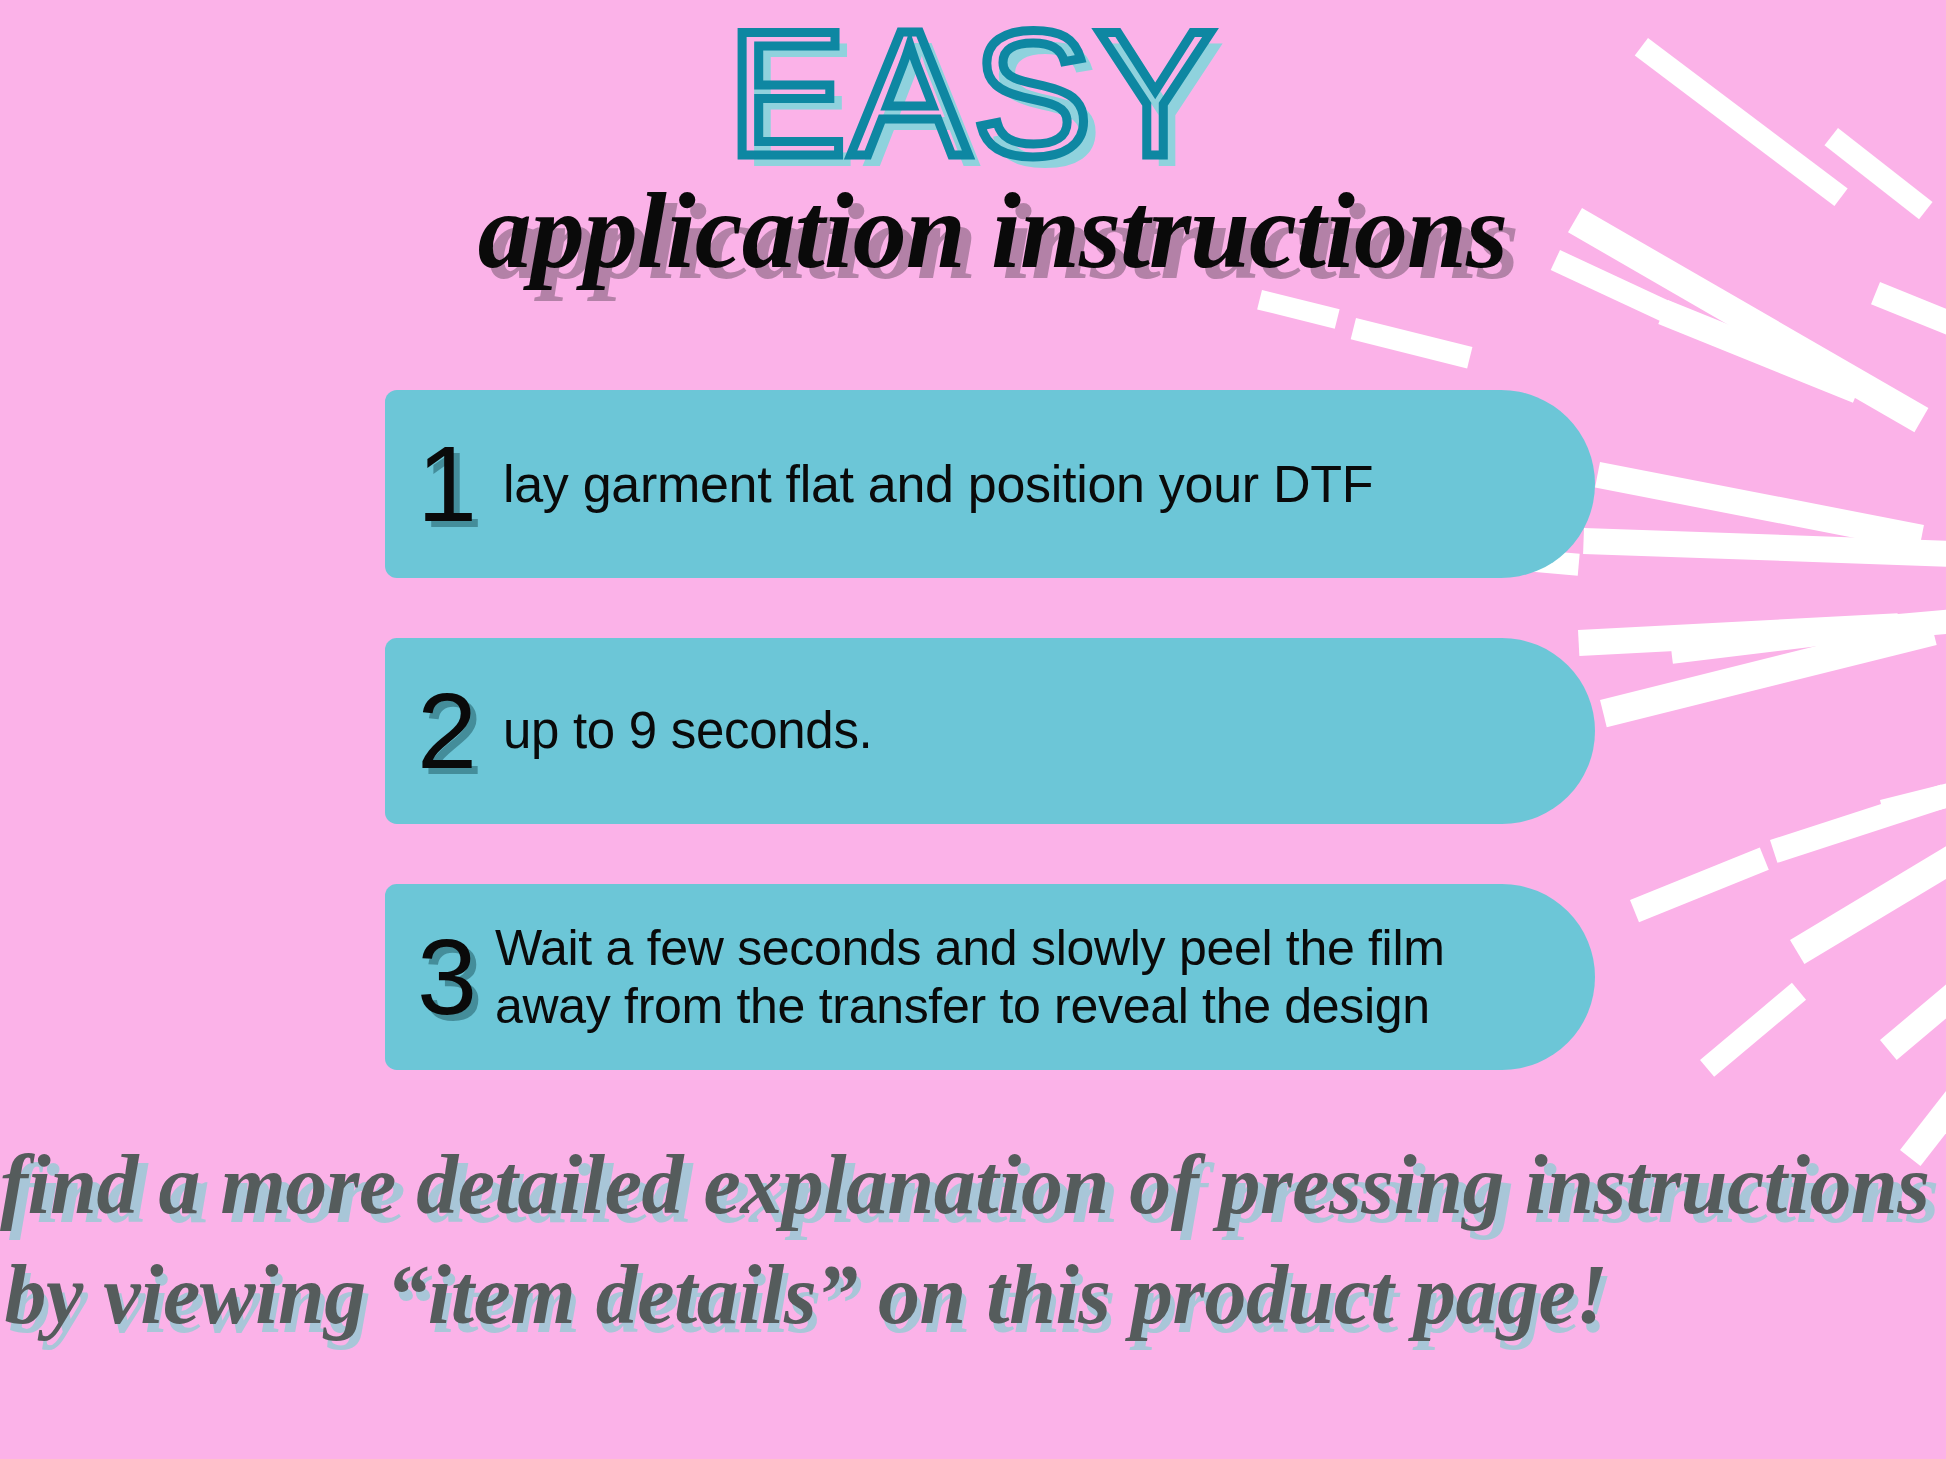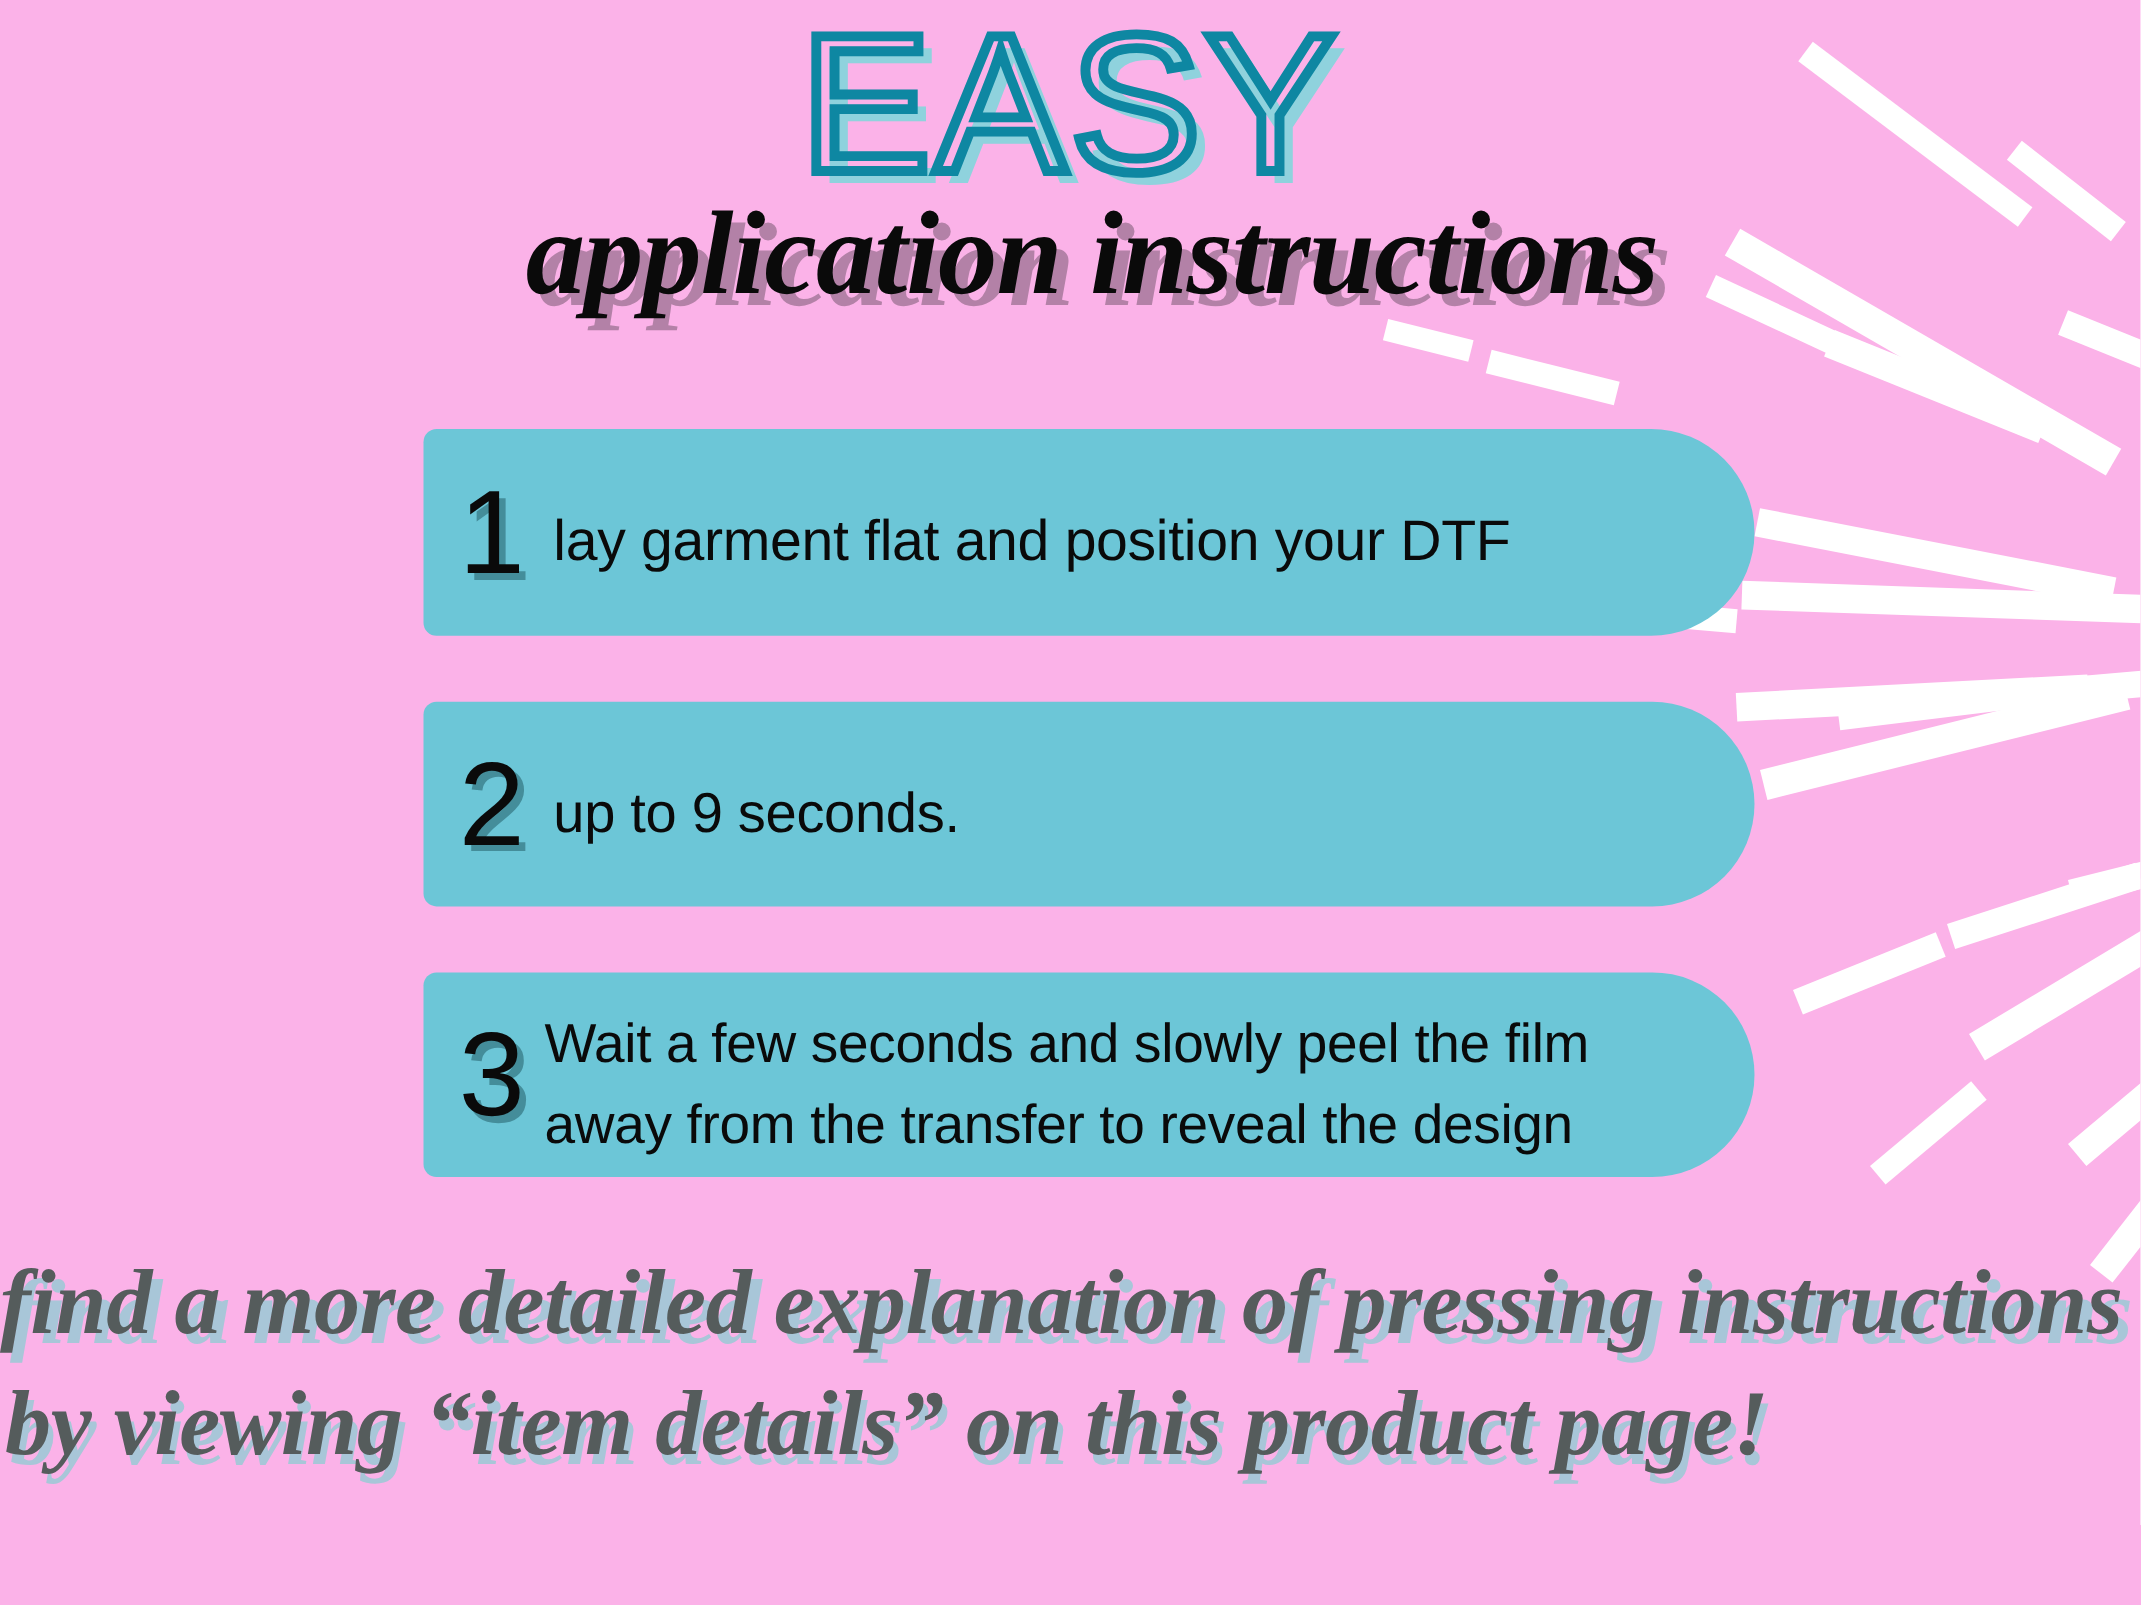--- a/index.html
+++ b/index.html
@@ -125,21 +125,21 @@
   }
   .step-text {
     flex: 1 1 auto;
     font-family: "Liberation Sans", sans-serif;
     font-size: 51px;
     line-height: 58px;
     font-weight: 400;
     color: #0a0a0a;
     letter-spacing: -0.3px;
   }
-  .step-text .line { display: block; white-space: nowrap; margin-top: 16px; }
+  .step-text .line { display: block; white-space: nowrap; }
 
   
   #step-1 { min-height: 188px; }
   #step-1 .step-text { font-size: 52px; }
   #step-2 { min-height: 186px; }
   #step-3 { min-height: 186px; }
   #step-3 .step-text { font-size: 50px; }
   #step-3 .step-num { width: 78px; }
 
   

